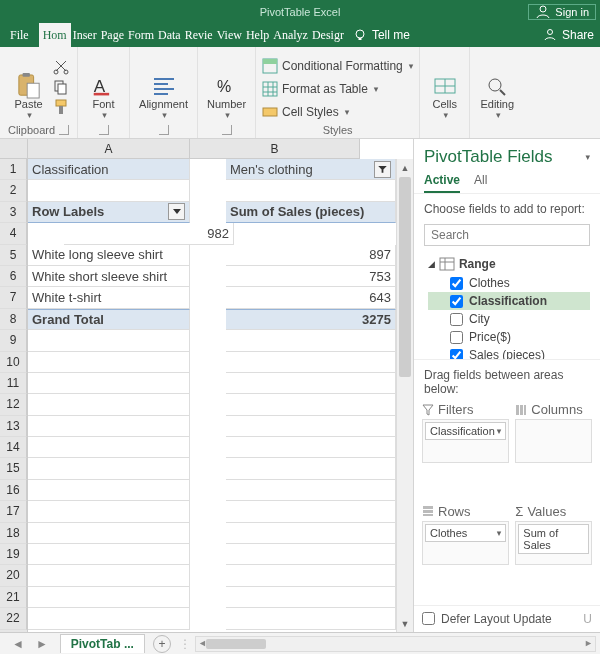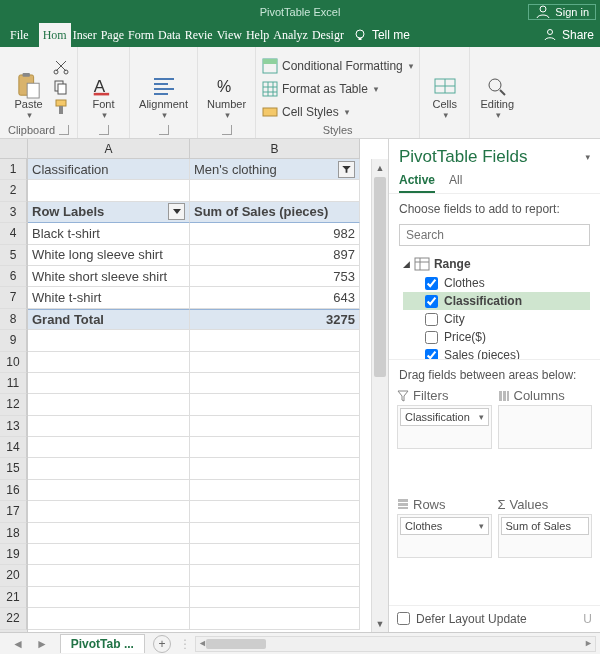--- a/index.html
+++ b/index.html
@@ -38,21 +38,21 @@
   .main { display: flex; height: 493px; }
   .sheet-area { flex: 1; display: flex; position: relative; }
   .rowhdrs { width: 28px; background: #e6e6e6; border-right:1px solid #ccc; }
   .corner { width: 28px; height:20px; background:#e6e6e6; border-right:1px solid #ccc; border-bottom:1px solid #ccc; }
   .colhdr { background:#e6e6e6; border-right:1px solid #ccc; border-bottom:1px solid #ccc; text-align:center; font-size:12px; color:#333; height:20px; line-height:20px;}
   .colA { width: 162px; } .colB { width: 170px; }
   .rowhdr { height:21.4px; border-bottom:1px solid #ddd; border-right:1px solid #ccc; background:#e6e6e6; text-align:center; font-size:12px; line-height:21px; color:#333;}
   .grid { }
   .grow { display:flex; height:21.4px; }
   .cell { border-right:1px solid #ddd; border-bottom:1px solid #ddd; padding:0 4px; font-size:13px; display:flex; align-items:center; overflow:hidden; white-space:nowrap;}
-  .cA { width:162px; } .cB { width:170px; }
+  .cA { width:162px; } .cB { width:170px;margin-left:36px; }
   .num { justify-content:flex-end; }
   .hdr-cell { background:#dce6f1; font-weight:bold; border-bottom:1px solid #95b3d7;}
   .pv-row1 .cA { background:#dce6f1; } .pv-row1 .cB { background:#dce6f1; }
   .grand { font-weight:bold; background:#dce6f1; border-top:1px solid #95b3d7;}
   .filter-btn, .dd-btn { width:17px; height:17px; border:1px solid #999; background:#f4f4f4; display:inline-flex; align-items:center; justify-content:center; font-size:9px; color:#333; margin-left:auto;}
   .filter-btn::before { content:""; width:9px; height:7px; background:linear-gradient(#333,#333); clip-path: polygon(0 0,100% 0,60% 55%,60% 100%,40% 100%,40% 55%);}
   .dd-btn::before { content:""; border-left:4px solid transparent; border-right:4px solid transparent; border-top:5px solid #333; }
 
   .vscroll { width:17px; background:#f0f0f0; border-left:1px solid #dcdcdc; position:relative;}
   .vthumb { position:absolute; left:2px; right:2px; top:18px; height:200px; background:#cdcdcd; border-radius:2px;}
@@ -334,21 +334,20 @@
             <div class="cell cB"></div>
           </div>
         <div class="grow">
             <div class="cell cA hdr-cell">
               <span>Row Labels</span>
               <span class="dd-btn"></span>
             </div>
             <div class="cell cB hdr-cell">Sum of Sales (pieces)</div>
           </div>
         <div class="grow">
-            <div class="cell cA">Black t-shirt</div>
             <div class="cell cB num">982</div>
           </div>
         <div class="grow">
             <div class="cell cA">White long sleeve shirt</div>
             <div class="cell cB num">897</div>
           </div>
         <div class="grow">
             <div class="cell cA">White short sleeve shirt</div>
             <div class="cell cB num">753</div>
           </div>

